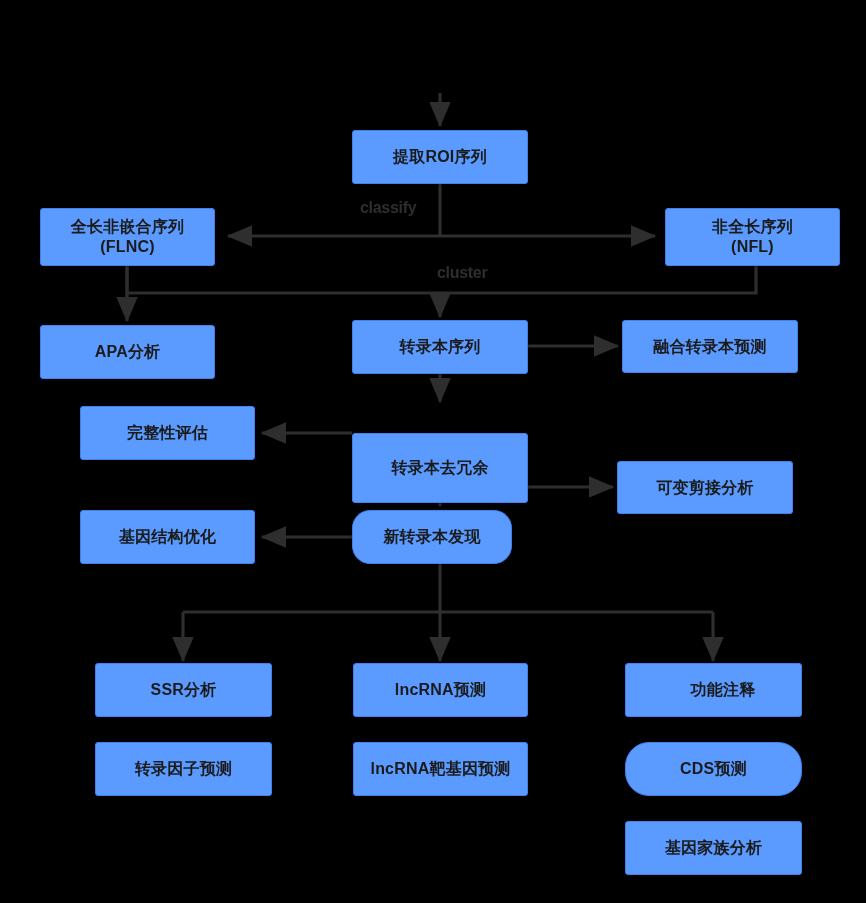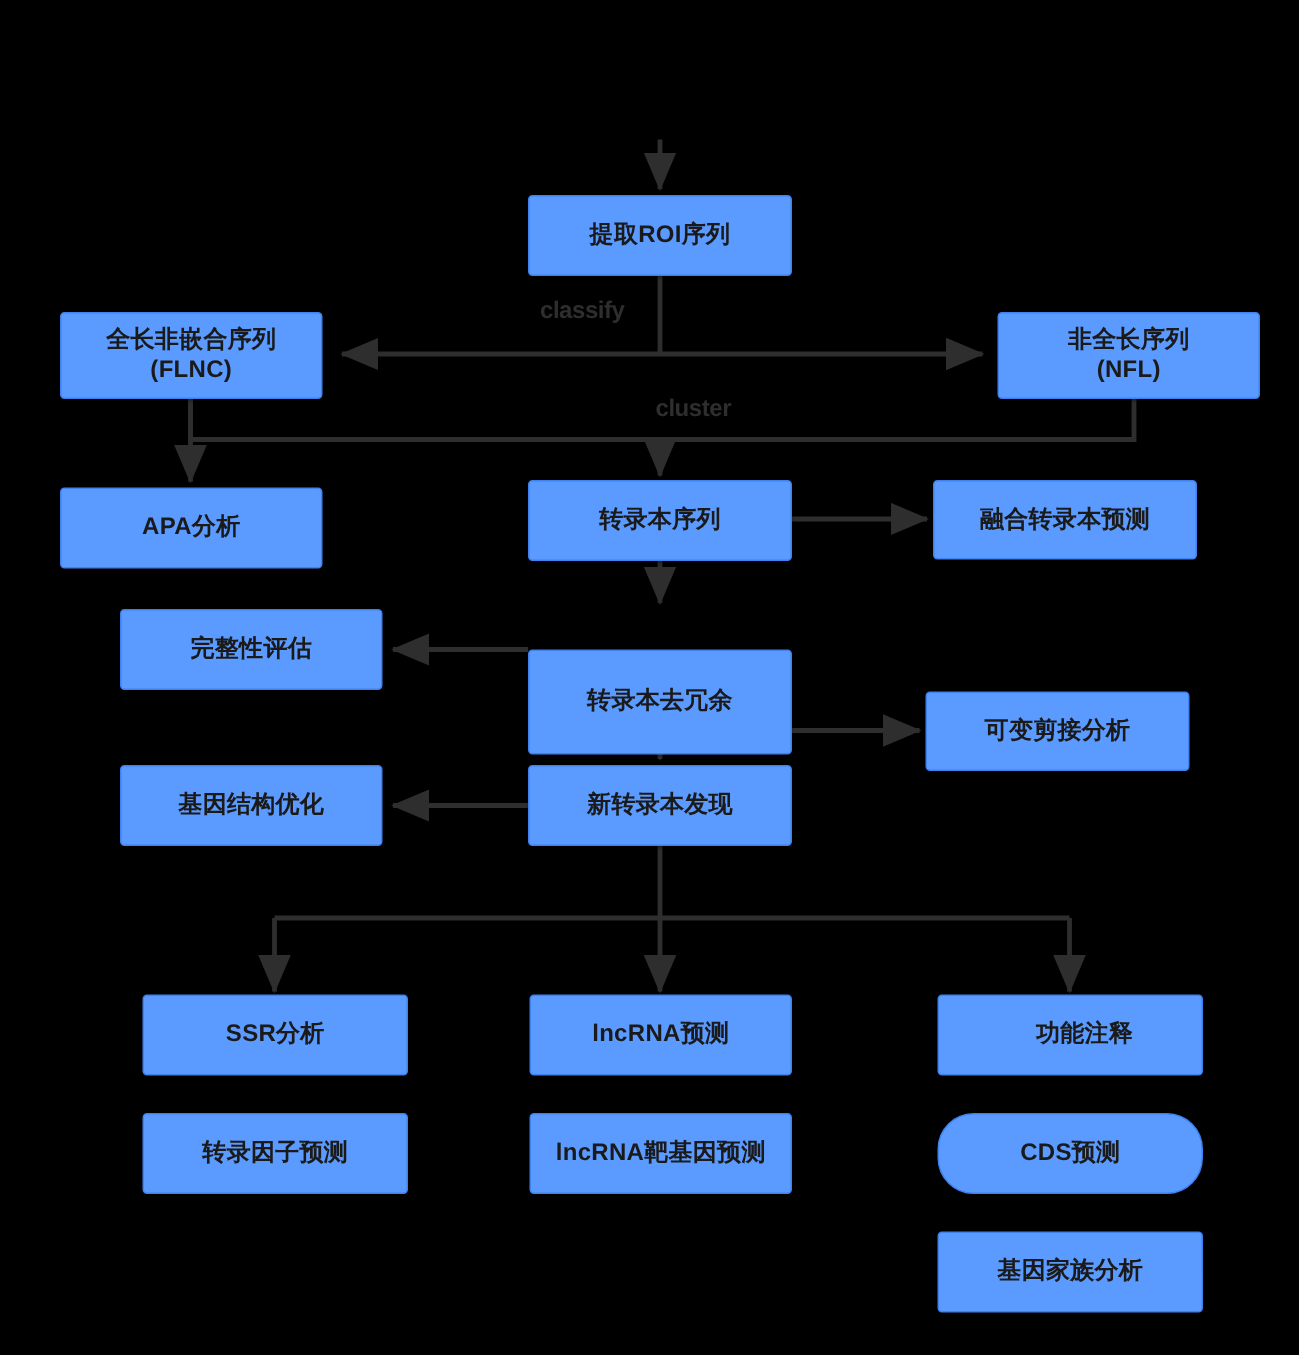--- a/index.html
+++ b/index.html
@@ -105,21 +105,21 @@
   <div class="node" style="left:622px;top:320px;width:176px;height:53px;">融合转录本预测</div>
 
   <div class="node" style="left:80px;top:406px;width:175px;height:54px;">完整性评估</div>
 
   <div class="node" style="left:352px;top:406px;width:176px;height:70px;margin-top:27px;">转录本去冗余</div>
 
   <div class="node" style="left:617px;top:461px;width:176px;height:53px;">可变剪接分析</div>
 
   <div class="node" style="left:80px;top:510px;width:175px;height:54px;">基因结构优化</div>
 
-  <div class="node" style="left:352px;top:510px;width:176px;height:54px;">新转录本发现</div>
+  <div class="node" style="left:352px;top:510px;width:160px;height:54px;border-radius:18px;">新转录本发现</div>
 
   <div class="node" style="left:95px;top:663px;width:177px;height:54px;">SSR分析</div>
 
   <div class="node" style="left:353px;top:663px;width:175px;height:54px;">lncRNA预测</div>
 
   <div class="node" style="left:625px;top:663px;width:177px;height:54px;padding-left:19px;">功能注释</div>
 
   <div class="node" style="left:95px;top:742px;width:177px;height:54px;">转录因子预测</div>
 
   <div class="node" style="left:353px;top:742px;width:175px;height:54px;">lncRNA靶基因预测</div>

